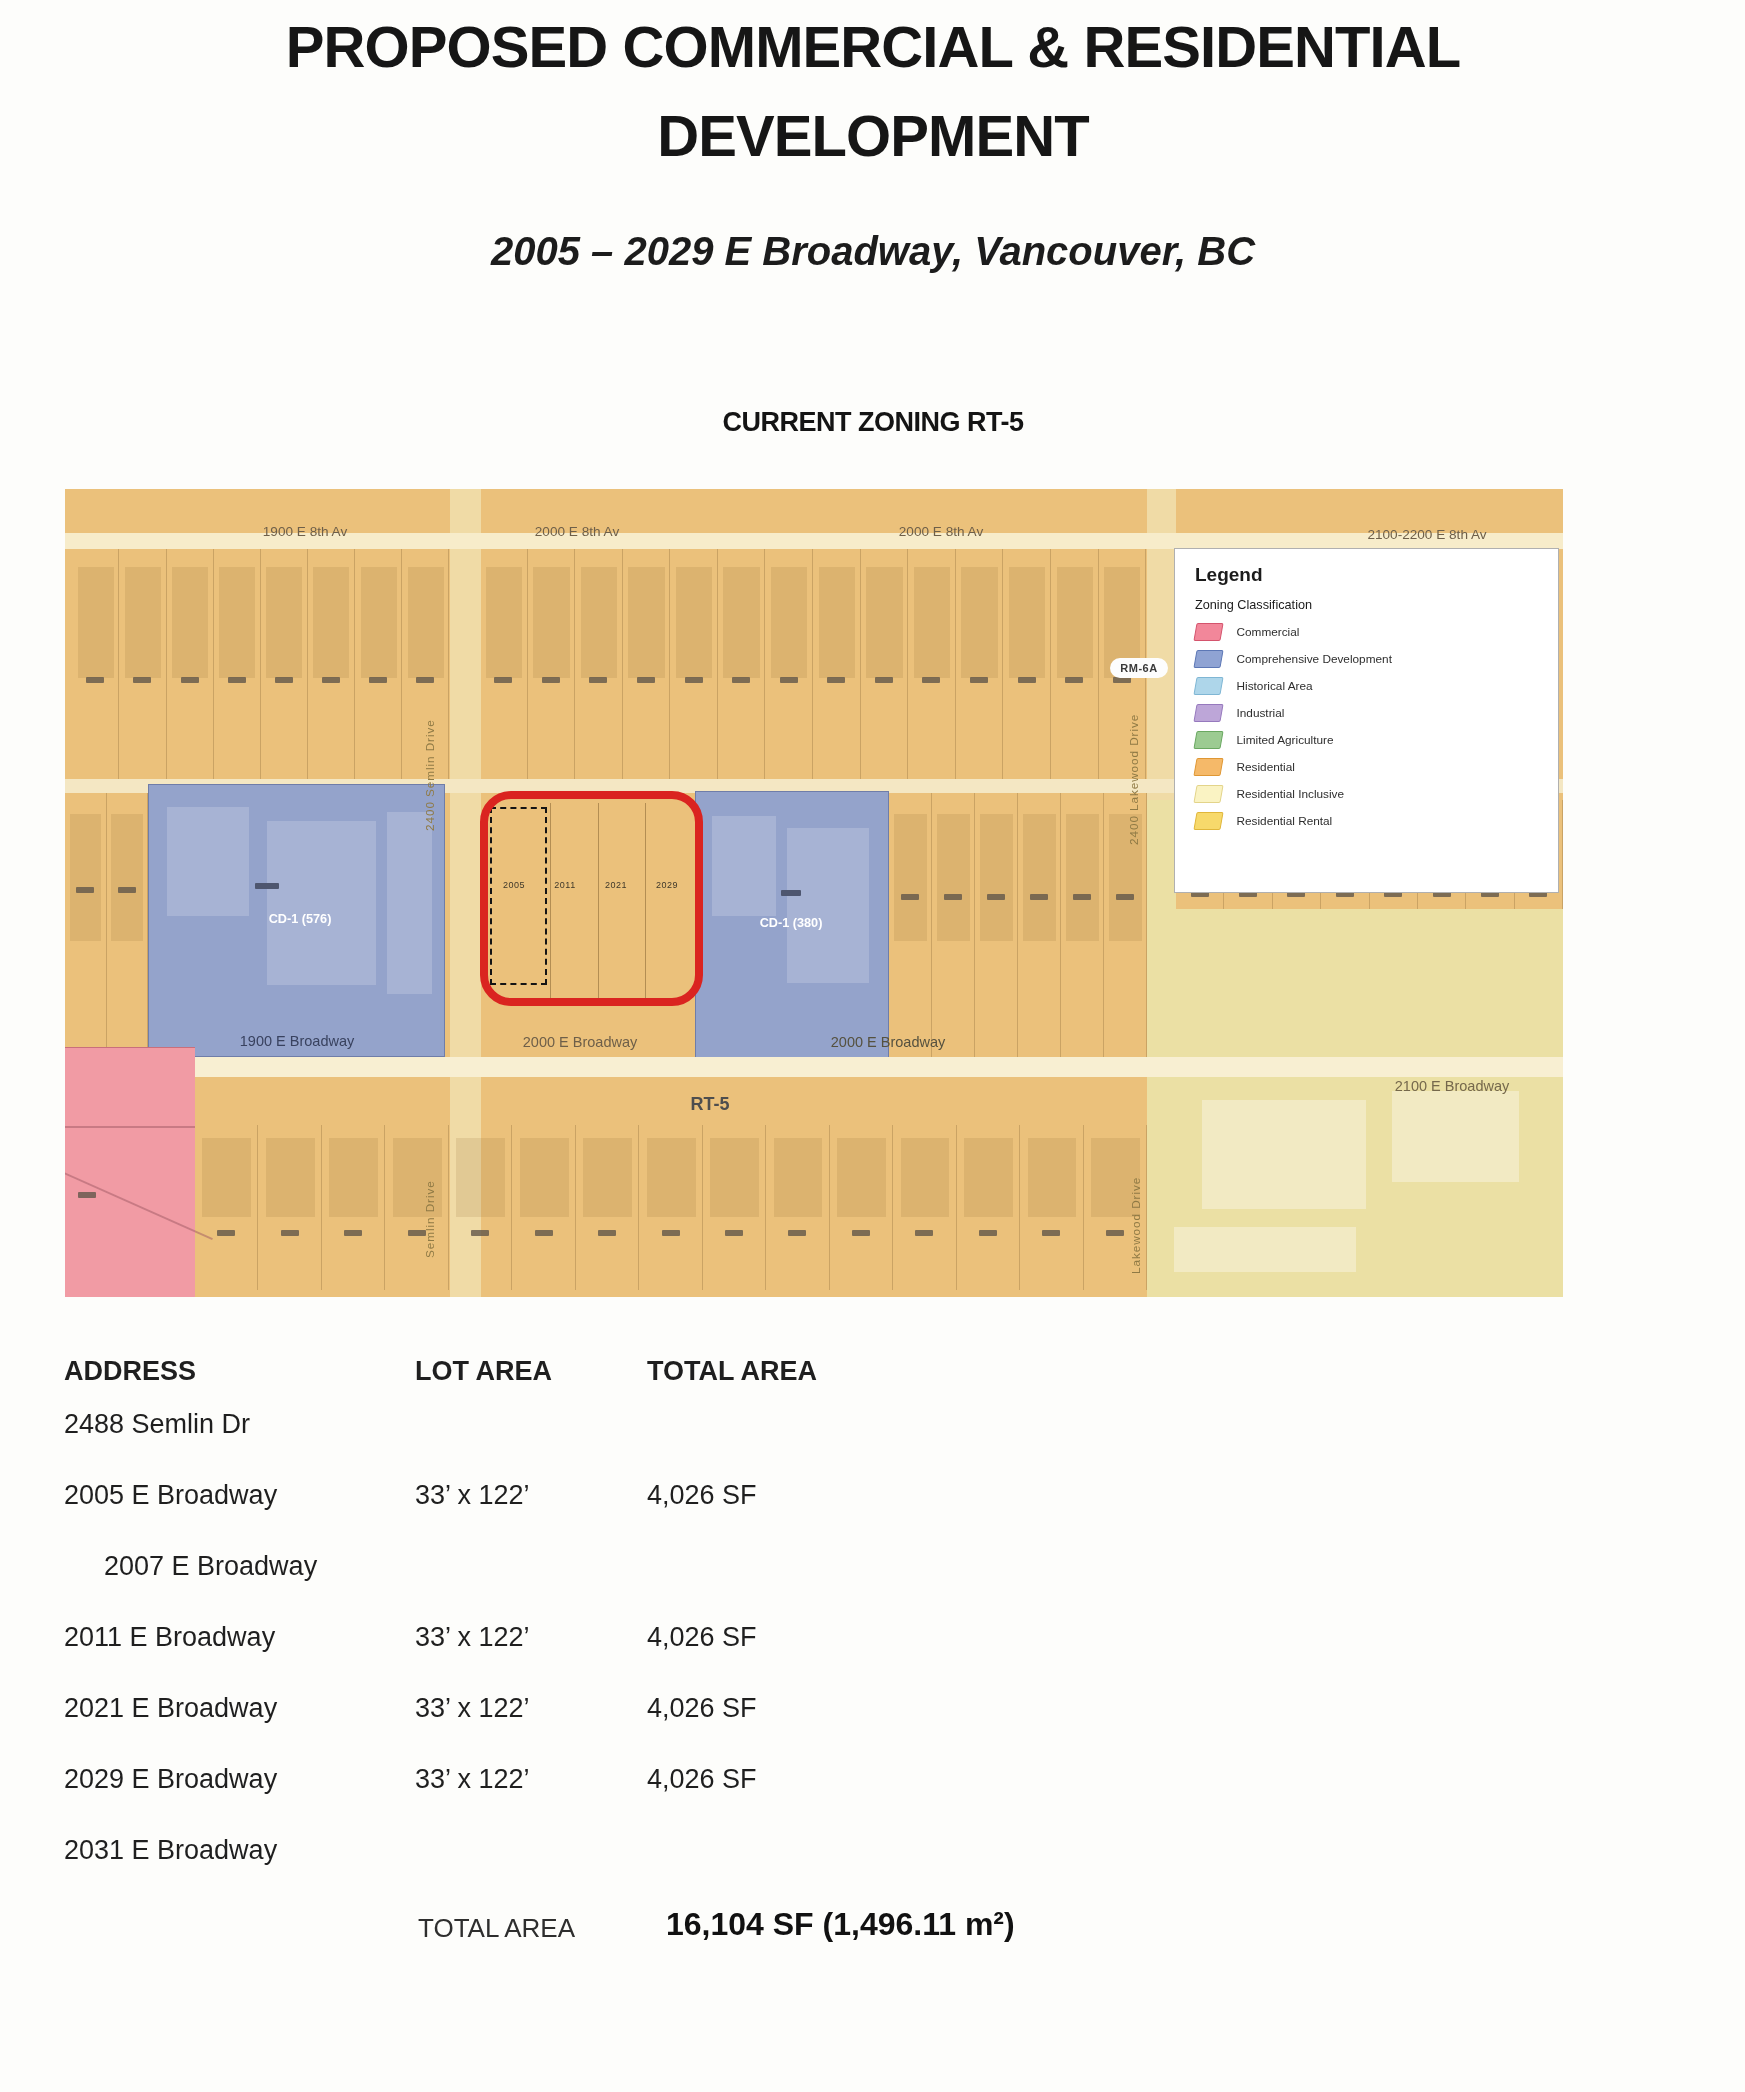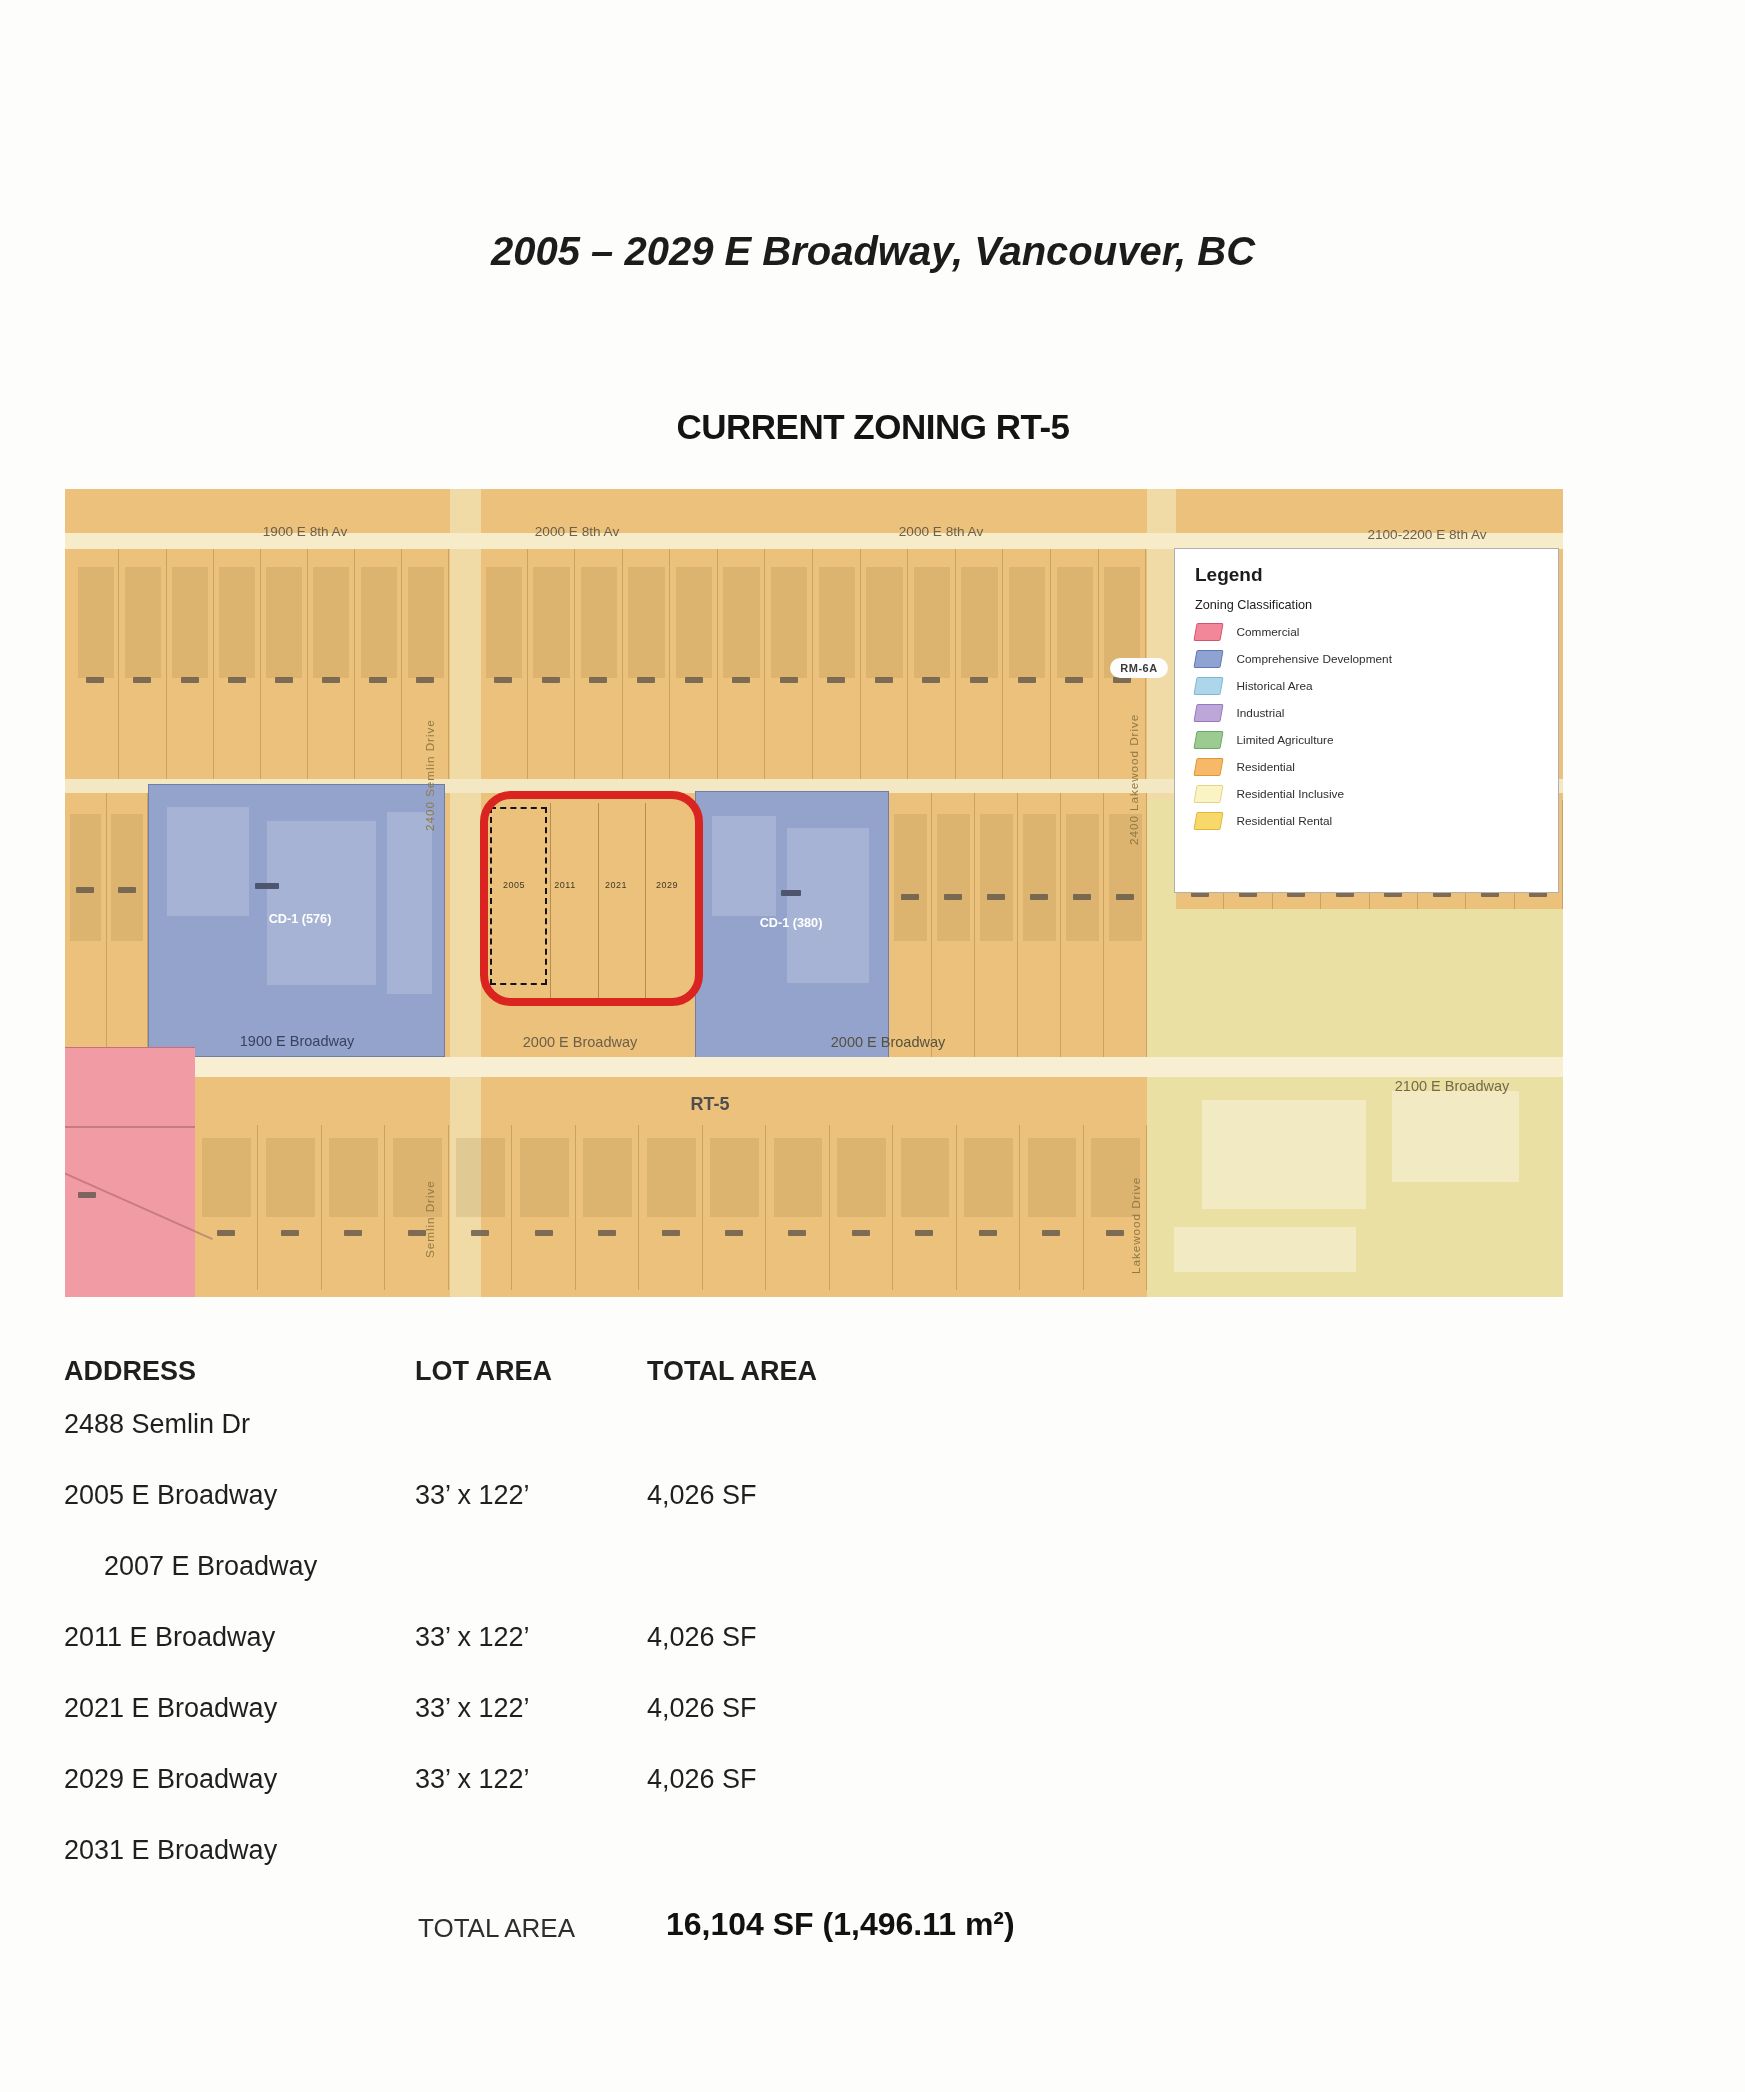--- a/index.html
+++ b/index.html
@@ -7,21 +7,21 @@
   .page{
     position:relative;width:1746px;height:2093px;overflow:hidden;
     background:#fdfdfb;font-family:"Liberation Sans",sans-serif;color:#191919;
   }
   
   .title{position:absolute;top:1.8px;left:0;right:0;text-align:center;
     font-size:58px;font-weight:bold;line-height:89px;letter-spacing:-0.9px;color:#161616;}
   .subtitle{position:absolute;top:229px;left:0;right:0;text-align:center;
     font-size:40px;font-weight:bold;font-style:italic;color:#1c1c1c;}
   .section-heading{position:absolute;top:407px;left:0;right:0;text-align:center;
-    font-size:35px;font-weight:bold;letter-spacing:-0.5px;color:#141414;}
+    font-size:27px;font-weight:bold;letter-spacing:-0.5px;color:#141414;}
   
   .map{position:absolute;left:65px;top:489px;width:1498px;height:808px;
     background:#ebc17b;overflow:hidden;}
   .map *{position:absolute;box-sizing:border-box;}
   .street-h{background:#f7ecca;z-index:1;}
   .street-v{background:#f0dba6;z-index:1;}
   .lane{background:#f4e7c3;z-index:1;}
   .lot-block{display:flex;z-index:1;}
   .lot-cell{position:relative;flex:1;border-right:0.9px solid rgba(125,95,45,.30);}
   .lot-cell::before{content:"";position:absolute;left:12%;right:10%;top:8%;height:48%;
@@ -66,20 +66,24 @@
   .th{font-weight:bold;letter-spacing:0;}
   .col-a{left:64px;} .col-b{left:415px;} .col-c{left:647px;}
   .total-label{position:absolute;left:418px;top:1913px;font-size:26px;color:#2e2e2e;}
   .total-value{position:absolute;left:666px;top:1906px;font-size:32px;font-weight:bold;color:#111111;}
 </style>
 </head>
 <body>
 
 <div class="page">
 
+  <div class="title">
+    <div>PROPOSED COMMERCIAL &amp; RESIDENTIAL</div>
+    <div>DEVELOPMENT</div>
+  </div>
   <div class="subtitle">2005 – 2029 E Broadway, Vancouver, BC</div>
   <div class="section-heading">CURRENT ZONING RT-5</div>
 
   <div class="map">
 
     <div class="street-v" style="left:385px;top:0;width:31px;height:808px;"></div>
     <div class="street-v" style="left:1082px;top:0;width:29px;height:311px;"></div>
     <div class="street-h" style="left:0;top:44px;width:1498px;height:16.4px;"></div>
     <div class="lane" style="left:0;top:290px;width:1498px;height:13.6px;"></div>
 

